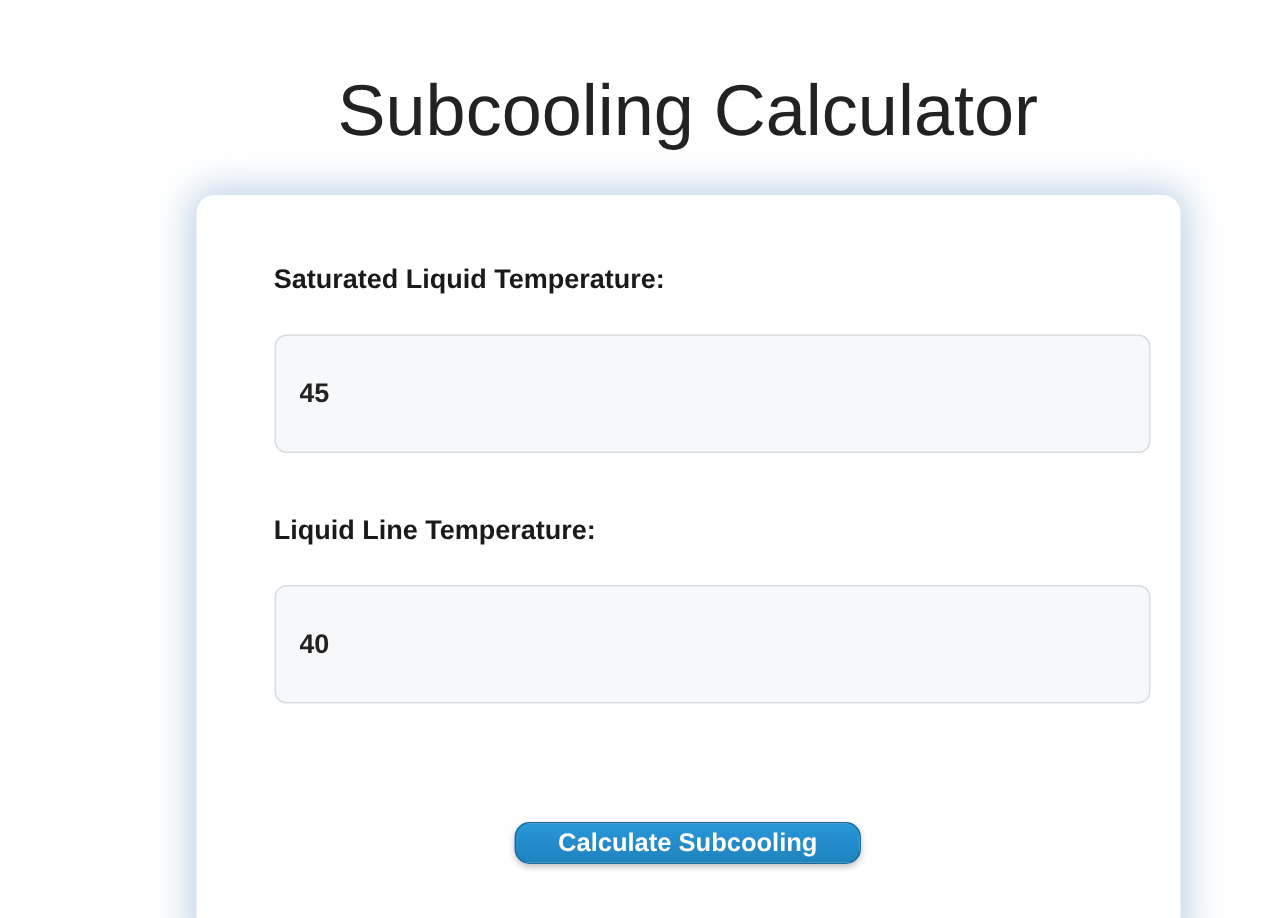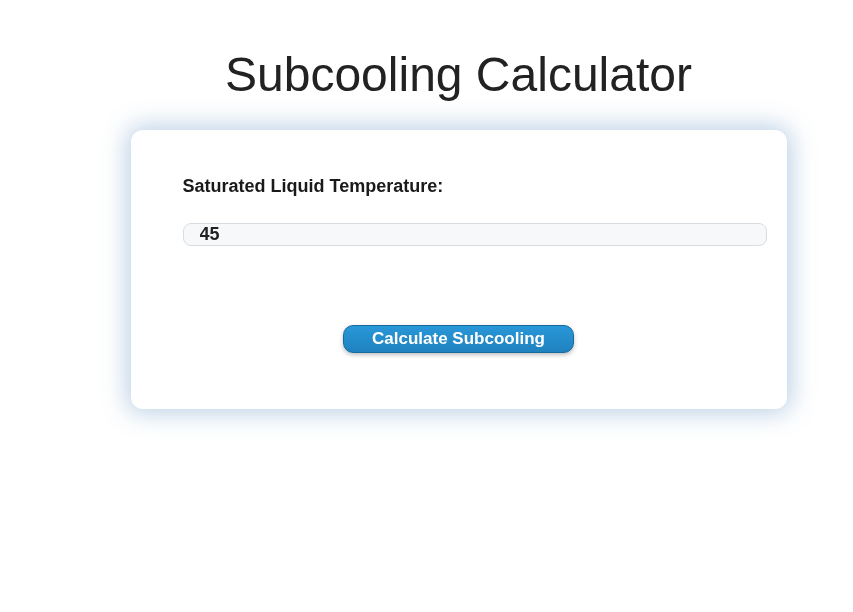--- a/index.html
+++ b/index.html
@@ -38,21 +38,21 @@
       display: block;
       font-size: 18px;
       font-weight: 700;
       color: #1a1a1a;
       margin-bottom: 10px;
       text-align: left;
     }
     .field-input {
       width: 100%;
       max-width: 615px;
-      padding: 0 16px;
+      padding: 28px 16px;
       font-size: 18px;
       font-weight: 700;
       color: #222;
       background: #f7f8f9;
       border: 1px solid #d8dde2;
       border-radius: 8px;
       outline: none;
     }
     .calc-button {
       display: inline-block;
@@ -81,18 +81,20 @@
 <h1 class="page-title">Subcooling Calculator</h1>
 
 <div class="card">
 
   <div class="field-group">
     <label class="field-label">Saturated Liquid Temperature:</label>
     <input class="field-input" type="text" value="45" style="">
   </div>
 
   <div class="field-group">
+    <label class="field-label">Liquid Line Temperature:</label>
+    <input class="field-input" type="text" value="40" style="">
   </div>
 
   <button class="calc-button">Calculate Subcooling</button>
 
 
 </div>
 
 </body></html>

